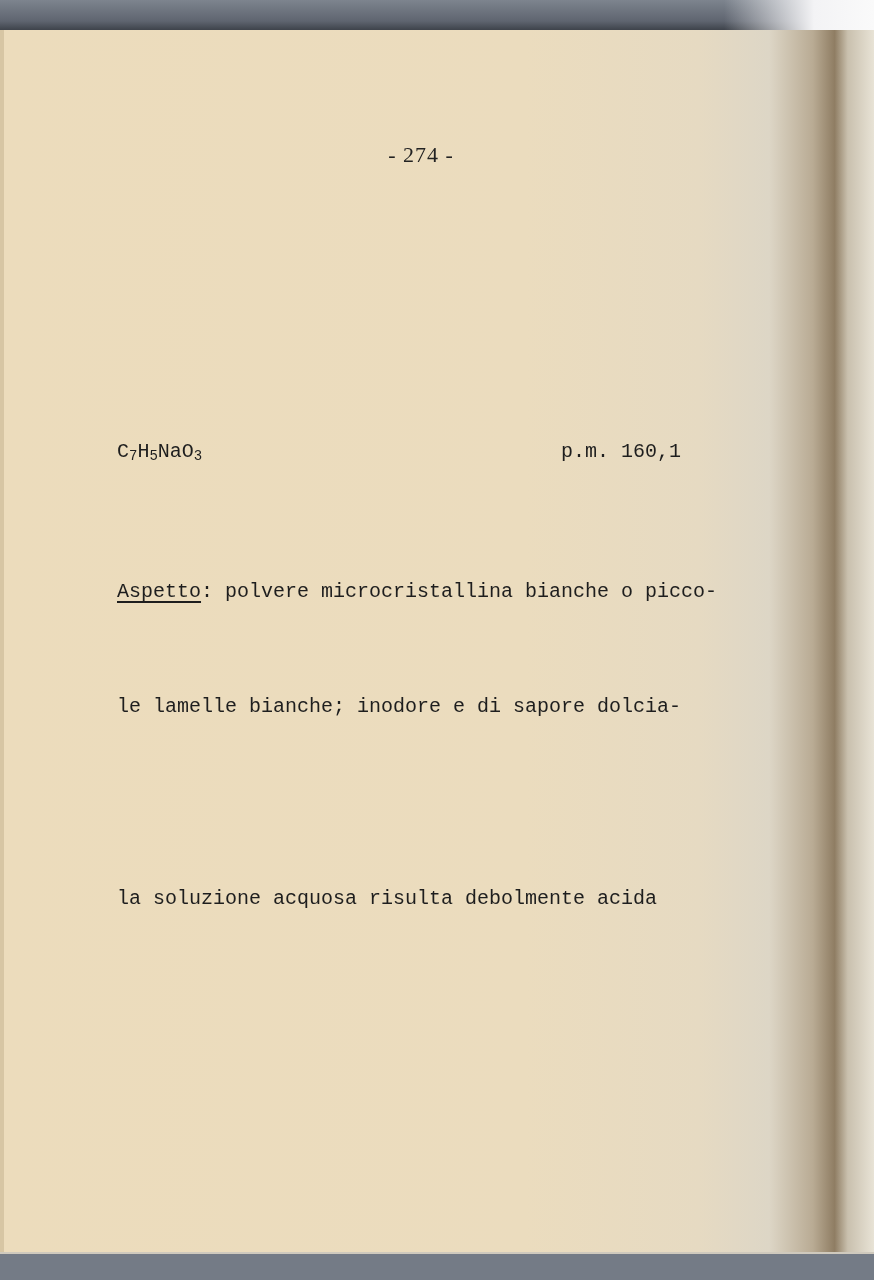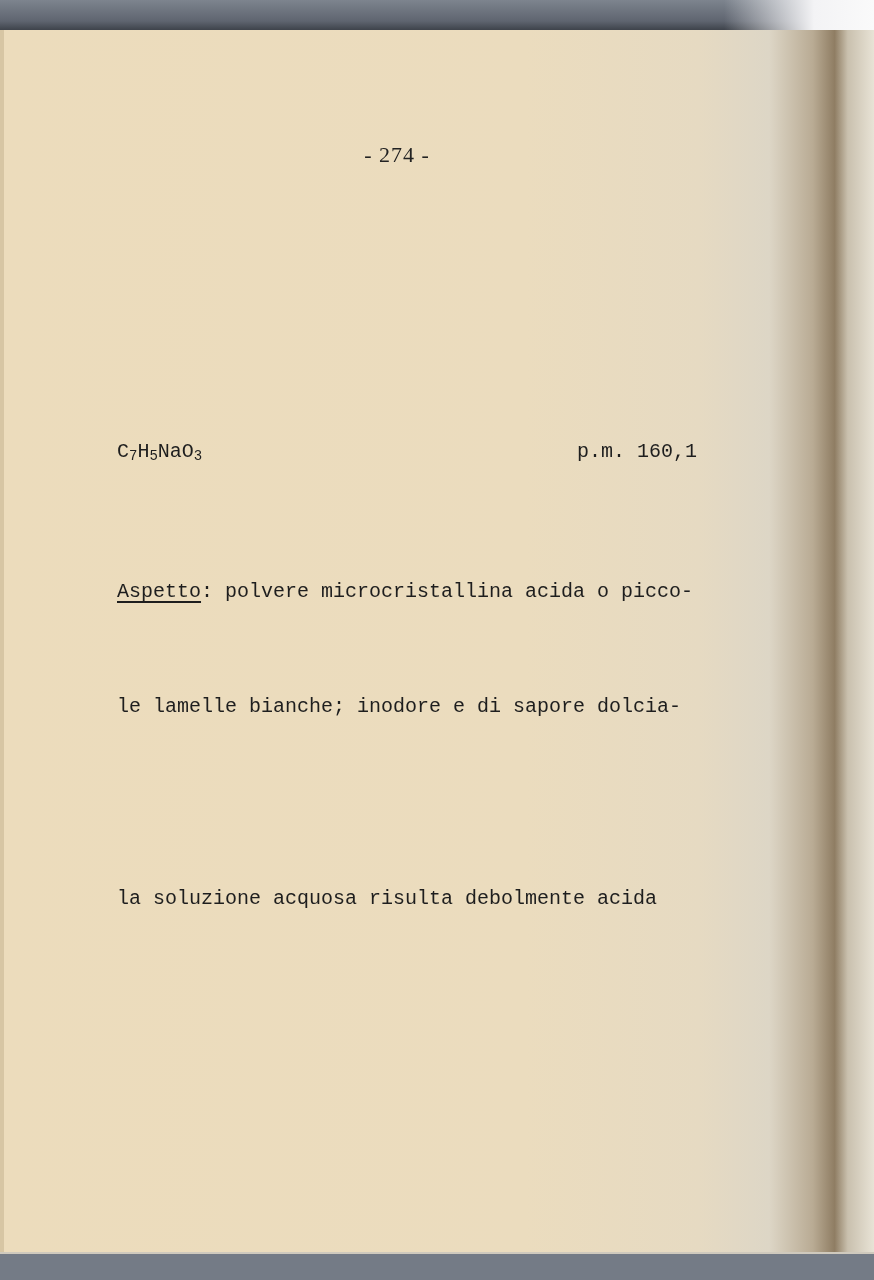--- a/index.html
+++ b/index.html
@@ -25,34 +25,34 @@
     background: #d7c6a4;
   }
   .bottom-band {
     position: absolute; left: 0; top: 1252px; width: 874px; height: 28px;
     background: #747b86;
     border-top: 2px solid #cfc9bd;
   }
   .page-number {
     position: absolute; left: 0; width: 794px; top: 112px; text-align: center;
     font-family: "Liberation Serif", "DejaVu Serif", serif;
-    font-size: 22px; color: #222; letter-spacing: 1px;
+    font-size: 22px; color: #222; letter-spacing: 1px; padding-left: 24px;
   }
   .structure {
     position: absolute; left: 370px; top: 255px; width: 130px; height: 125px;
   }
   .structure svg { width: 100%; height: 100%; overflow: visible; }
   .structure text { font-family: "DejaVu Sans", sans-serif; fill: #222; }
   .formula-row {
     position: absolute; left: 117px; top: 390px; width: 580px; height: 30px;
     font-size: 20px; color: #1e1e1e; margin-top: 20px;
   }
   .formula { position: absolute; left: 0; top: 0; }
   .formula sub { font-size: 14px; vertical-align: -3px; }
-  .mol-weight { position: absolute; right: 0; top: 0; }
+  .mol-weight { position: absolute; right: 16px; top: 0; }
   .text-block {
     position: absolute; left: 117px; top: 428px; width: 660px;
     font-size: 20px; line-height: 38.4px; color: #1e1e1e;
     white-space: pre;
   }
   .line { display: block; height: 38.4px; }
   .u { text-decoration: underline; text-decoration-thickness: 2px; text-underline-offset: 4px; text-align: center; }
 </style>
 </head>
 <body>
@@ -64,21 +64,21 @@
   <div class="page-number">- 274 -</div>
 
 
   <div class="formula-row">
     <span class="formula"><span>C</span><sub>7</sub><span>H</span><sub>5</sub><span>NaO</span><sub>3</sub></span>
     <span class="mol-weight">p.m. 160,1</span>
   </div>
 
   <div class="text-block">
     
-    <span class="line"><span class="u">Aspetto</span><span>: polvere microcristallina acida o picco-</span></span>
+    <span class="line"><span class="u">Aspetto</span><span>: polvere microcristallina bianche o picco-</span></span>
     <span class="line">le lamelle bianche; inodore e di sapore dolcia-</span>
 
     
     <span class="line">la soluzione acquosa risulta debolmente acida</span>
     
     
     
 
     
     

